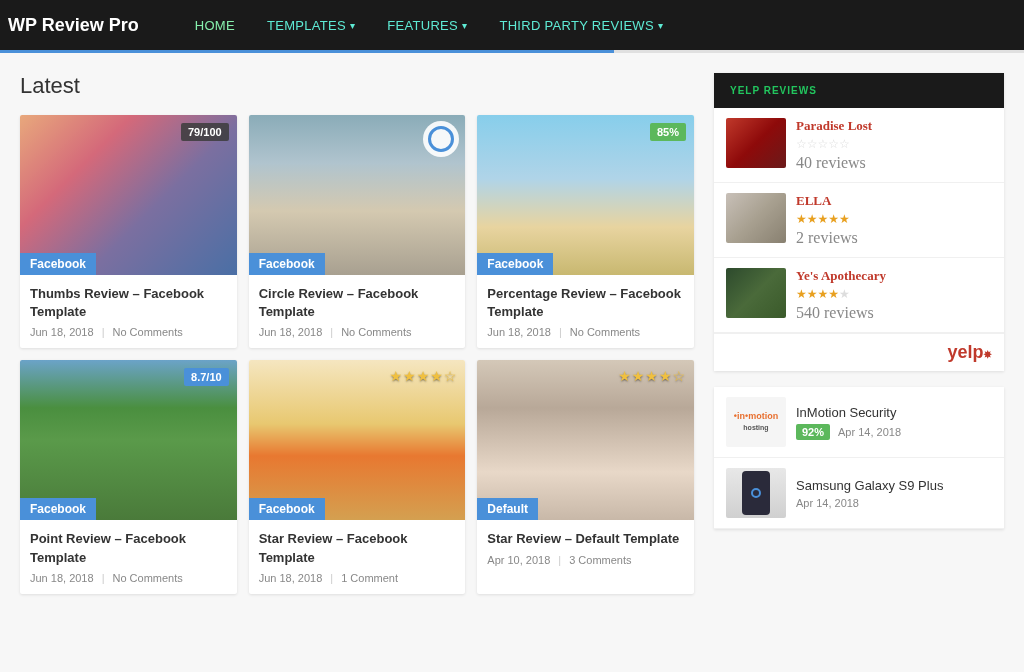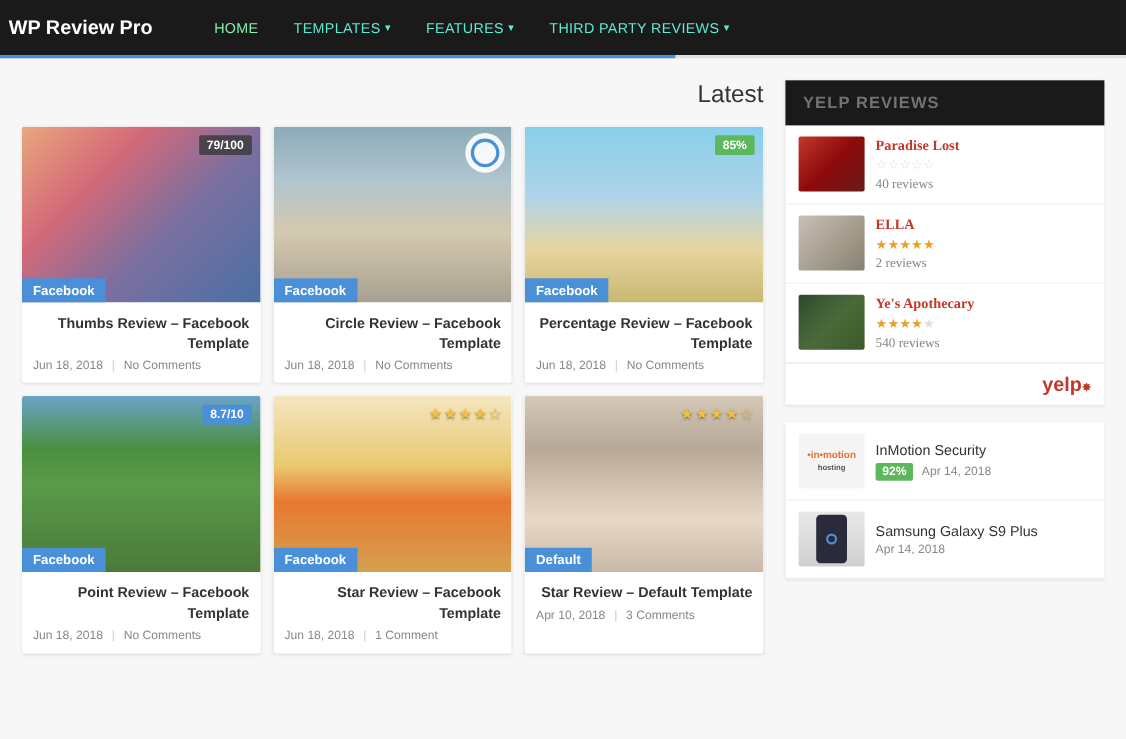--- a/index.html
+++ b/index.html
@@ -54,21 +54,21 @@
       max-width: 1024px;
       margin: 0 auto;
       padding: 20px;
       display: flex;
       gap: 20px;
       background: #f7f7f7;
       min-height: 620px;
     }
 
     
-    .content-area { flex: 1; min-width: 0; text-align: right; }
+    .content-area { flex: 1; min-width: 0; }
     .section-title {
       font-size: 22px;
       font-weight: 400;
       color: #333;
       margin-bottom: 16px;
     }
 
     
     .cards-grid {
       display: grid;
@@ -179,23 +179,23 @@
     
     .sidebar { width: 290px; flex-shrink: 0; }
 
     .yelp-section {
       background: #fff;
       margin-bottom: 16px;
       box-shadow: 0 1px 3px rgba(0,0,0,0.1);
     }
     .yelp-header {
       background: #1a1a1a;
-      color: #737373;
+      color: #22c55e;
       padding: 12px 16px;
-      font-size: 15px;
+      font-size: 10px;
       font-weight: 700;
       letter-spacing: 1px;
       text-transform: uppercase;
     }
 
     .yelp-item {
       display: flex;
       align-items: flex-start;
       padding: 10px 12px;
       border-bottom: 1px solid #f0f0f0;
@@ -216,21 +216,21 @@
 
     .yelp-info { flex: 1; min-width: 0; }
     .yelp-name {
       color: #c0392b;
       font-size: 13px;
       font-weight: 600;
       margin-bottom: 3px;
     }
     .yelp-stars { color: #e8a020; font-size: 12px; margin-bottom: 2px; }
     .yelp-stars .star-empty { color: #ddd; }
-    .yelp-reviews { font-size: 12px; color: #888; }
+    .yelp-reviews { font-size: 16px; color: #888; }
 
     .yelp-footer {
       text-align: right;
       padding: 8px 12px;
       border-top: 1px solid #f0f0f0;
     }
     .yelp-logo {
       font-size: 18px;
       font-weight: bold;
       color: #c0392b;

